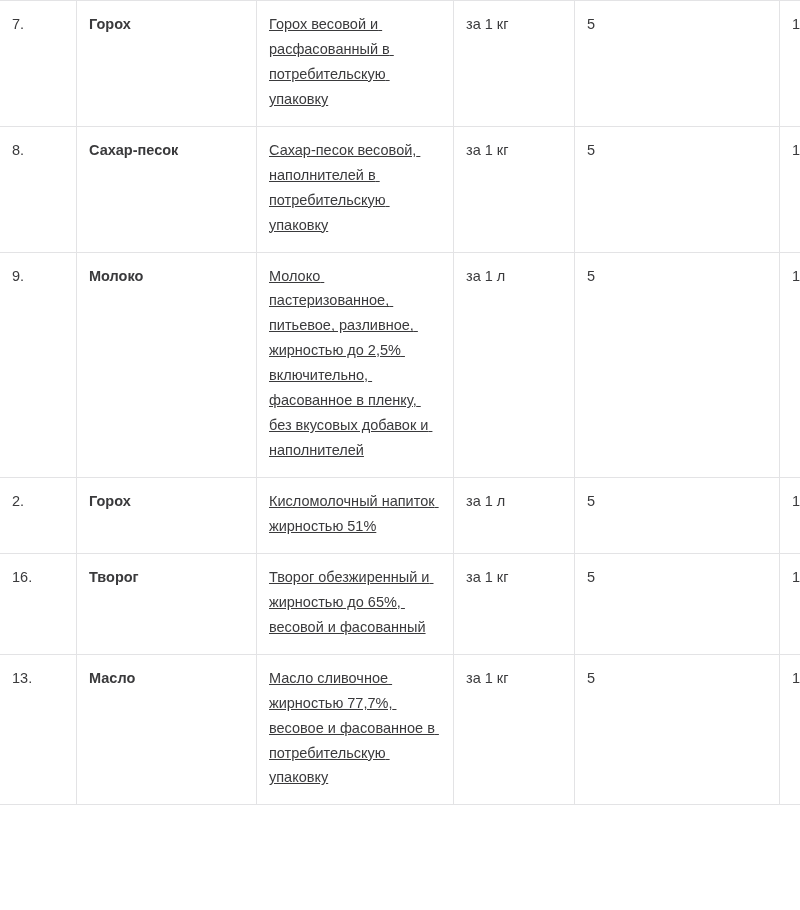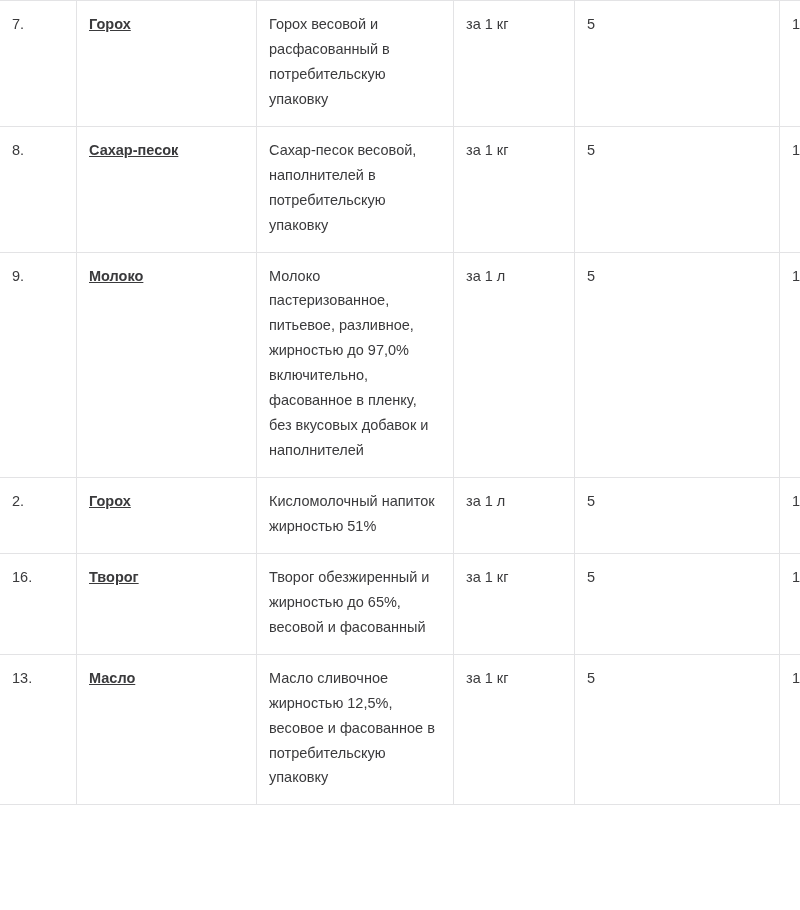--- a/index.html
+++ b/index.html
@@ -26,22 +26,22 @@
     border-right: 1px solid #e3e3e5;
     vertical-align: top;
     padding: 11px 12px 14px 12px;
     line-height: 1.72;
     color: #3a3a3c;
   }
   table.price-table tr td:last-child {
     border-right: none;
   }
   .col-num   { width: 52px;  text-align: left; padding-left: 14px; }
-  .col-name  { width: 155px; font-weight: bold; color: #2f2f31; text-decoration: underline; }
-  .col-desc  { width: 172px; }
+  .col-name  { width: 155px; font-weight: bold; color: #2f2f31; }
+  .col-desc  { width: 172px; text-decoration: underline; }
   .col-unit  { width: 96px; }
   .col-qty   { width: 180px; }
   .col-last  { width: 145px; }
   .cell-text {
     display: block;
     white-space: pre-wrap;
   }
 </style>
 </head>
 <body>
@@ -89,21 +89,21 @@
         </td>
     </tr>
     <tr>
       <td class="col-num">
           <span class="cell-text">9.</span>
         </td>
       <td class="col-name">
           <span class="cell-text">Молоко</span>
         </td>
       <td class="col-desc">
-          <span class="cell-text">Молоко пастеризованное, питьевое, разливное, жирностью до 97,0% включительно, фасованное в пленку, без вкусовых добавок и наполнителей</span>
+          <span class="cell-text">Молоко пастеризованное, питьевое, разливное, жирностью до 2,5% включительно, фасованное в пленку, без вкусовых добавок и наполнителей</span>
         </td>
       <td class="col-unit">
           <span class="cell-text">за 1 л</span>
         </td>
       <td class="col-qty">
           <span class="cell-text">5</span>
         </td>
       <td class="col-last">
           <span class="cell-text">15</span>
         </td>
@@ -149,21 +149,21 @@
         </td>
     </tr>
     <tr>
       <td class="col-num">
           <span class="cell-text">13.</span>
         </td>
       <td class="col-name">
           <span class="cell-text">Масло</span>
         </td>
       <td class="col-desc">
-          <span class="cell-text">Масло сливочное жирностью 12,5%, весовое и фасованное в потребительскую упаковку</span>
+          <span class="cell-text">Масло сливочное жирностью 77,7%, весовое и фасованное в потребительскую упаковку</span>
         </td>
       <td class="col-unit">
           <span class="cell-text">за 1 кг</span>
         </td>
       <td class="col-qty">
           <span class="cell-text">5</span>
         </td>
       <td class="col-last">
           <span class="cell-text">15</span>
         </td>

